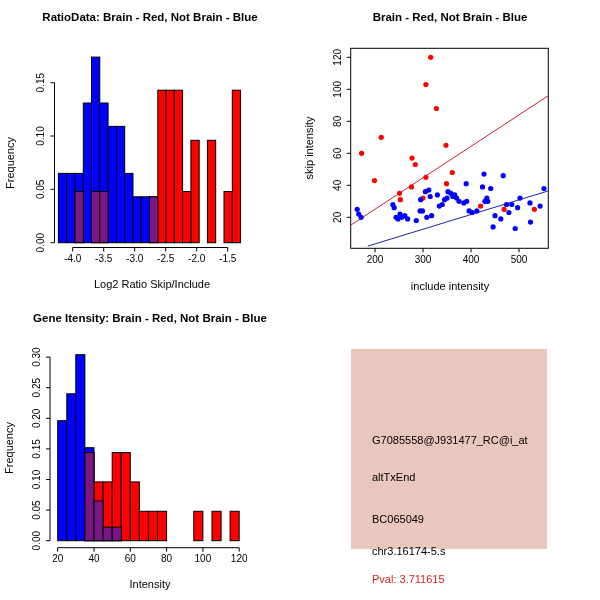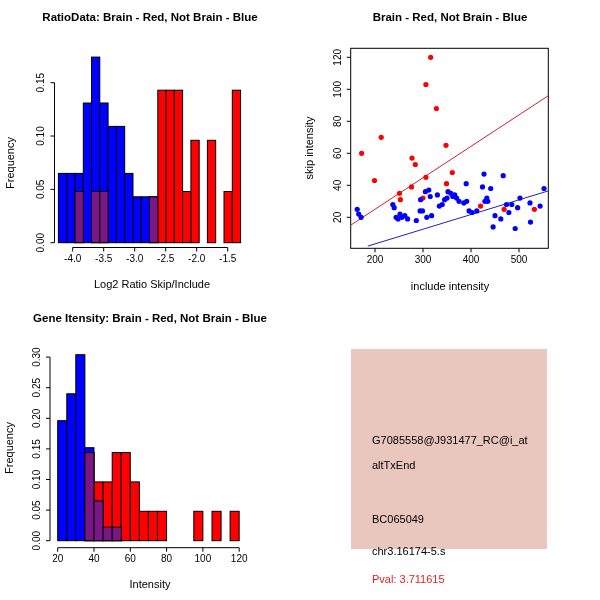--- a/index.html
+++ b/index.html
@@ -241,20 +241,20 @@
           <text x="202.89999999999998" y="261.7" text-anchor="middle" class="t-tick">100</text>
           <line x1="239.2" y1="247.7" x2="239.2" y2="251.7" stroke="#000"></line>
           <text x="239.2" y="261.7" text-anchor="middle" class="t-tick">120</text>
         </g>
     </svg>
   </div>
 
   <div class="panel">
     <div class="info-box" id="info-box" style="background: rgb(233, 199, 191);">
       <div class="info-line" style="top: 85px; color: rgb(0, 0, 0);">G7085558@J931477_RC@i_at</div>
-      <div class="info-line" style="top: 110px; color: rgb(0, 0, 0);">altTxEnd</div>
+      <div class="info-line" style="top: 122px; color: rgb(0, 0, 0);">altTxEnd</div>
       <div class="info-line" style="top: 164px; color: rgb(0, 0, 0);">BC065049</div>
       <div class="info-line" style="top: 196px; color: rgb(0, 0, 0);">chr3.16174-5.s</div>
       <div class="info-line" style="top: 224px; color: rgb(221, 34, 34);">Pval: 3.711615</div>
     </div>
   </div>
 
 </div>
 
 </body></html>

